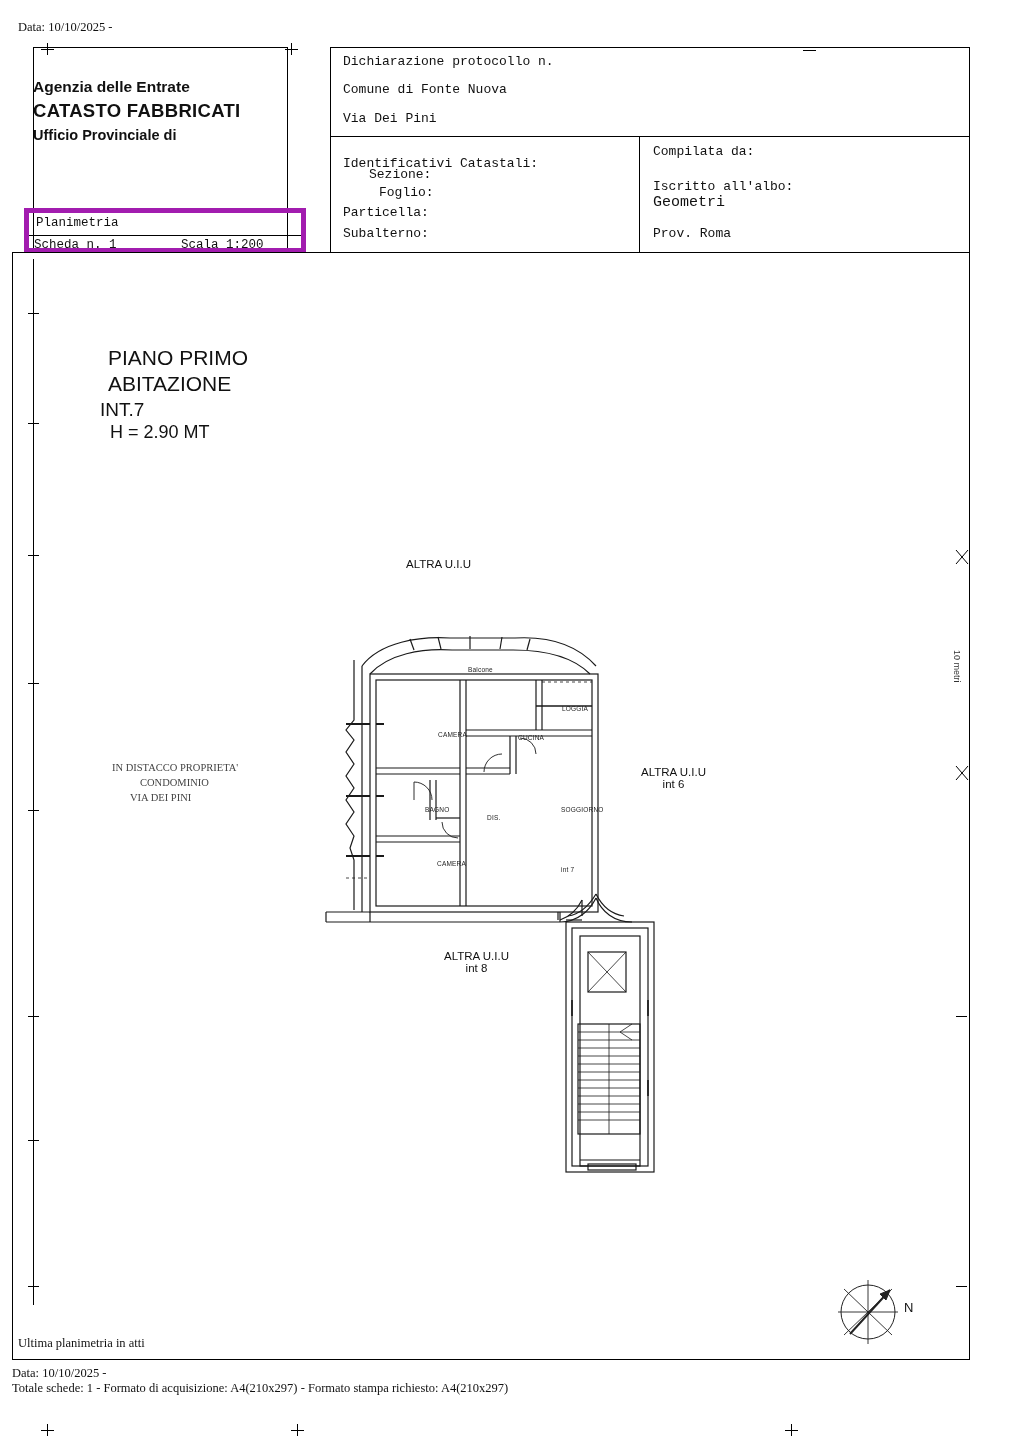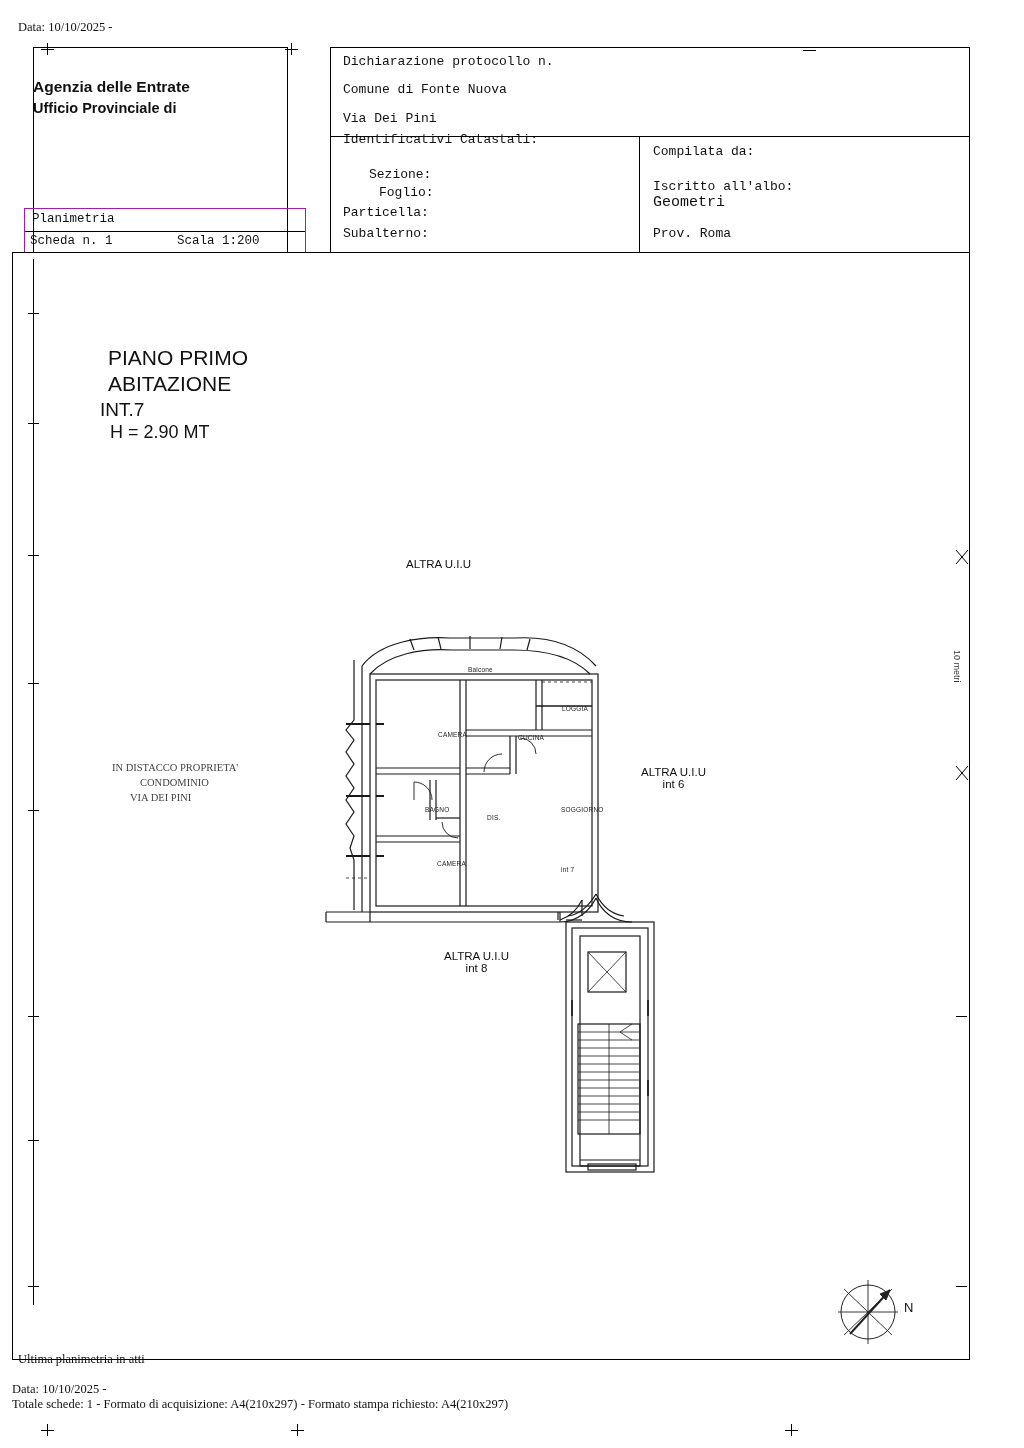--- a/index.html
+++ b/index.html
@@ -54,21 +54,21 @@
     line-height: 1.45;
   }
   #agency-block .l1 { font-size: 15.5px; font-weight: bold; }
   #agency-block .l2 { font-size: 18.5px; font-weight: bold; letter-spacing: .3px;}
   #agency-block .l3 { font-size: 14.5px; font-weight: bold; }
   #agency-block .l4 { font-size: 17px; font-weight: bold; }
 
   #planimetria-box {
     left: 24px; top: 208px;
     width: 282px; height: 45px;
-    border: 1px solid #a21caf;
+    border: 5px solid #a21caf;
     box-sizing: border-box;
   }
   #planimetria-box .divider {
     position: absolute; left: 0; top: 22px; width: 100%;
     border-top: 1px solid #000;
   }
   #planimetria-label {
     position: absolute; left: 7px; top: 3px;
     font-size: 12.5px;
   }
@@ -126,21 +126,21 @@
     line-height: 1.45;
   }
   #lbl-10metri {
     left: 962px; top: 650px;
     font-size: 9px; color: #333;
     transform: rotate(90deg); transform-origin: left top;
     font-family: "Liberation Sans", sans-serif;
   }
 
   
-  .footer-text { position: absolute; font-size: 12.5px; margin-top: 16px; }
+  .footer-text { position: absolute; font-size: 12.5px; }
   #footer-1 { left: 18px; top: 1336px; }
   #footer-2 { left: 12px; top: 1366px; }
   #footer-3 { left: 12px; top: 1381px; }
 
   
   .room { position: absolute; font-family: "Liberation Sans", sans-serif; font-size: 6.5px; color:#222; letter-spacing:.2px;}
 
   
   #compass { left: 820px; top: 1272px; width: 100px; height: 80px;}
   #compass-n { position:absolute; left: 84px; top: 28px; font-size: 13px; font-family:"Liberation Sans",sans-serif;}
@@ -181,39 +181,40 @@
 <div class="tick" style="left:41px;  top:1430px; width:13px; height:1px;"></div>
 <div class="tick" style="left:297px; top:1424px; width:1px; height:12px;"></div>
 <div class="tick" style="left:291px; top:1430px; width:13px; height:1px;"></div>
 <div class="tick" style="left:791px; top:1424px; width:1px; height:12px;"></div>
 <div class="tick" style="left:785px; top:1430px; width:13px; height:1px;"></div>
 
 <div class="abs" id="header-left-box"></div>
 
 <div class="abs" id="agency-block">
   <div class="l1">Agenzia delle Entrate</div>
+  <div class="l2">CATASTO FABBRICATI</div>
   <div class="l3">Ufficio Provinciale di</div>
 </div>
 
 <div class="abs" id="planimetria-box">
   <div class="divider"></div>
   <div class="mono" id="planimetria-label">Planimetria</div>
   <div class="mono" id="scheda-label">Scheda n. 1</div>
   <div class="mono" id="scala-label">Scala 1:200</div>
 </div>
 
 <div class="abs" id="header-right-box">
   <div class="hdiv" style="top:88px;"></div>
   <div class="vdiv" style="left:308px;"></div>
 
   <div class="hr-text mono" style="left:12px; top:6px;">Dichiarazione protocollo n.</div>
   <div class="hr-text mono" style="left:12px; top:34px;">Comune di Fonte Nuova</div>
   <div class="hr-text mono" style="left:12px; top:63px;">Via Dei Pini</div>
 
-  <div class="hr-text mono" style="left:12px; top:84px;text-align:center;">Identificativi Catastali:</div>
+  <div class="hr-text mono" style="left:12px; top:108px;text-align:center;">Identificativi Catastali:</div>
   <div class="hr-text mono" style="left:38px; top:119px;">Sezione:</div>
   <div class="hr-text mono" style="left:48px; top:137px;">Foglio:</div>
   <div class="hr-text mono" style="left:12px; top:157px;">Particella:</div>
   <div class="hr-text mono" style="left:12px; top:178px;">Subalterno:</div>
 
   <div class="hr-text mono" style="left:322px; top:96px;">Compilata da:</div>
   <div class="hr-text mono" style="left:322px; top:131px;">Iscritto all'albo:</div>
   <div class="hr-text mono" style="left:322px; top:146px; font-size:15px;">Geometri</div>
   <div class="hr-text mono" style="left:322px; top:178px;">Prov. Roma</div>
 </div>

